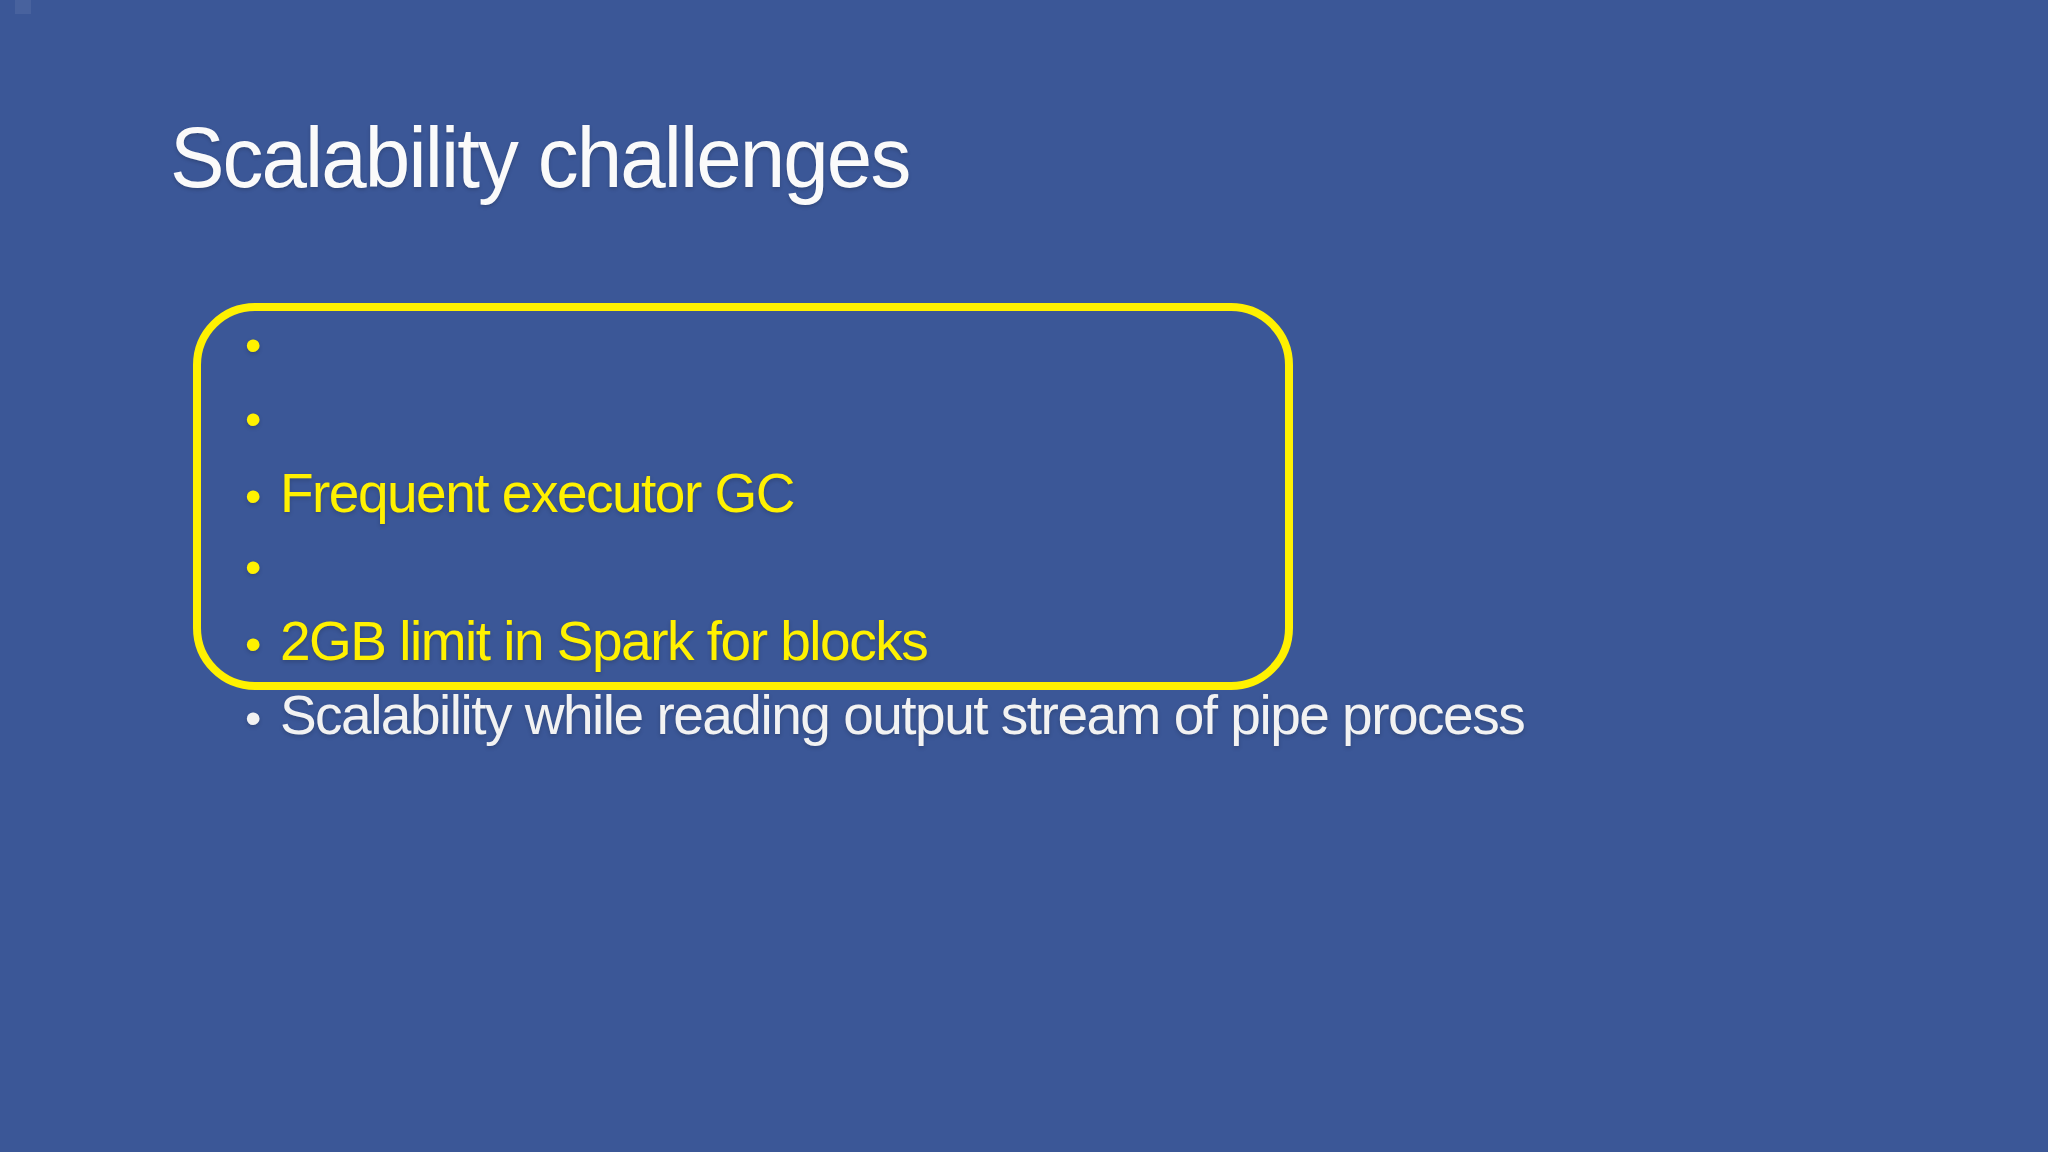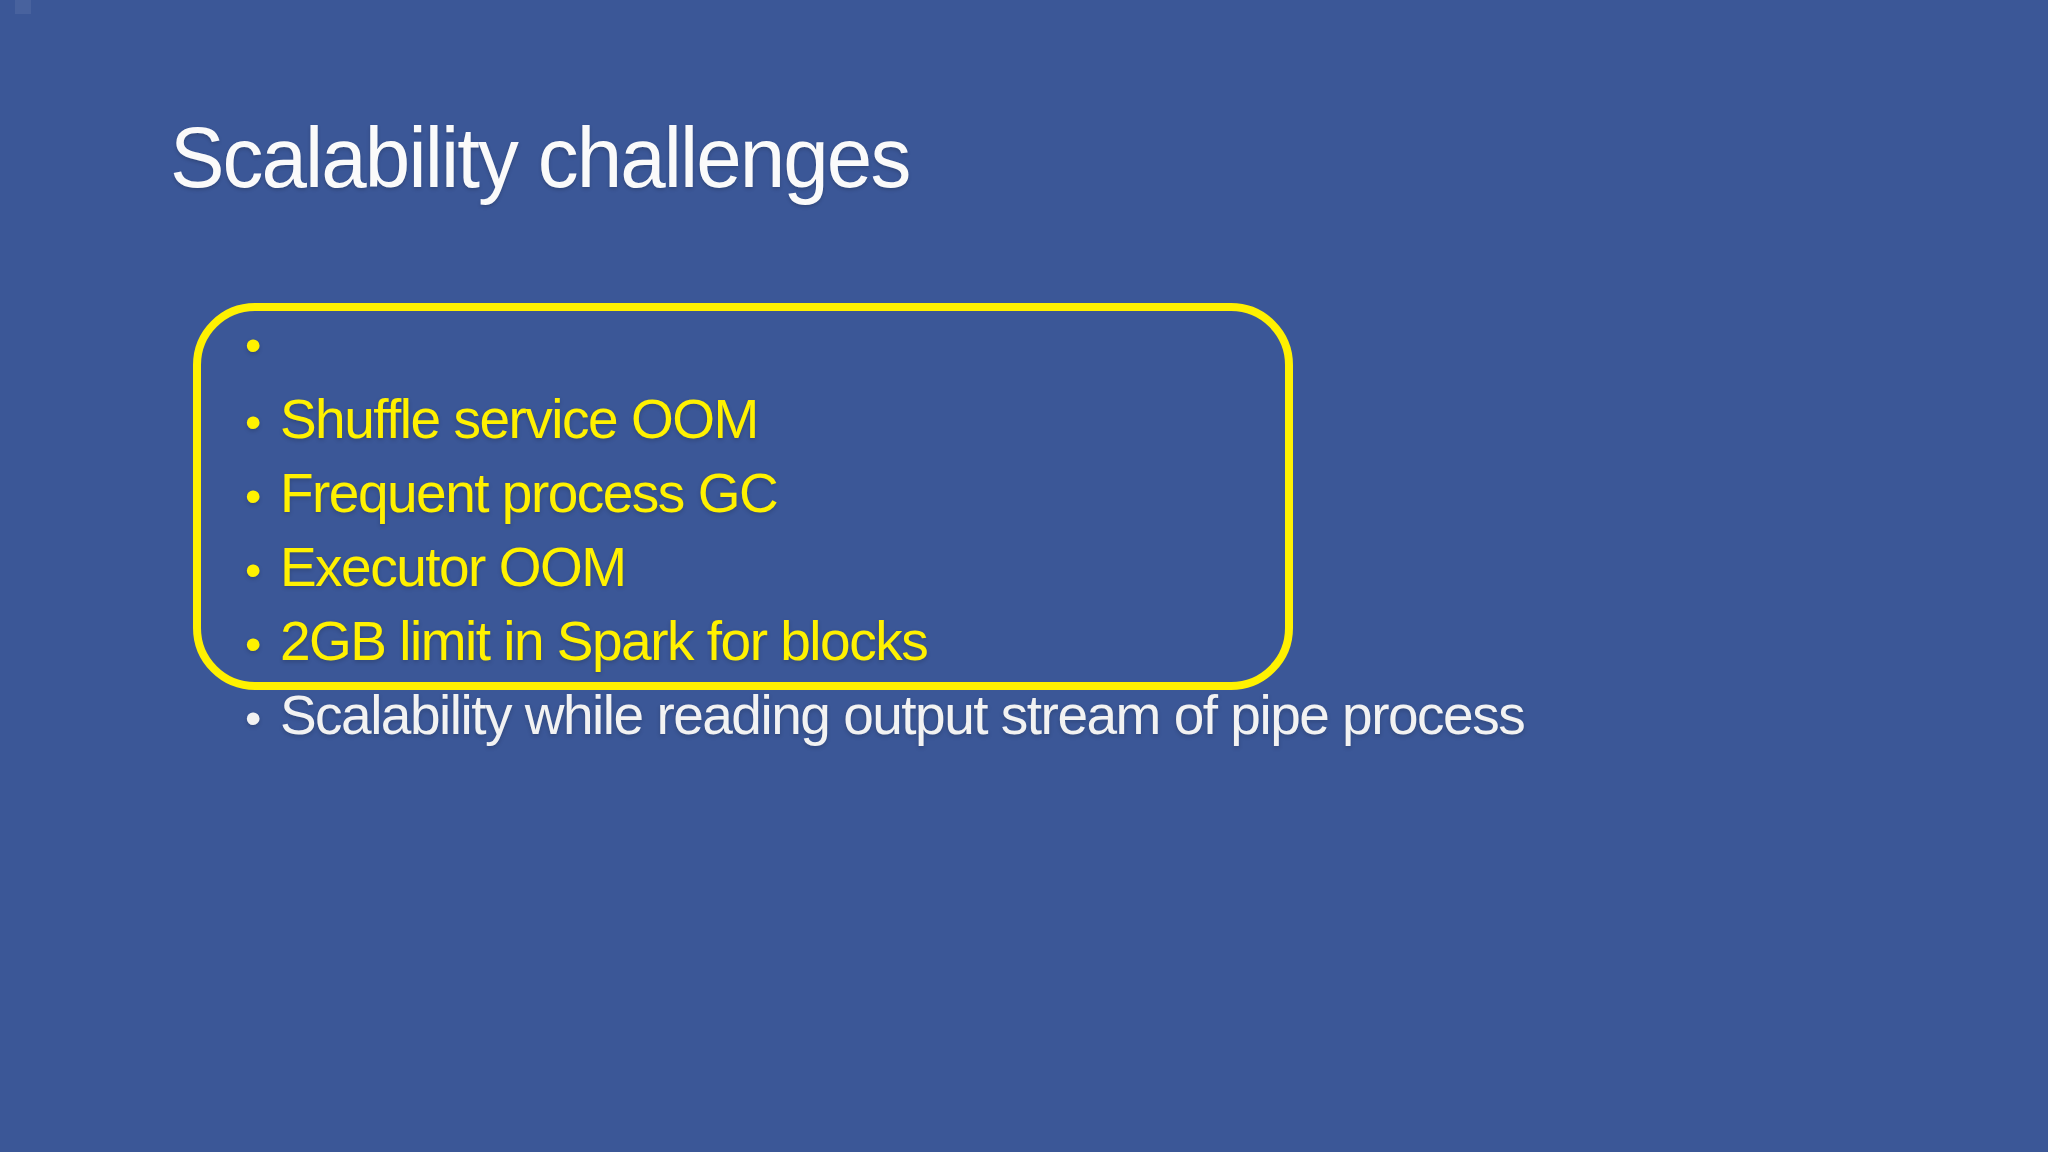--- a/index.html
+++ b/index.html
@@ -95,29 +95,27 @@
   <h1 class="title">Scalability challenges</h1>
 
   <div class="highlight-box"></div>
 
   <ul class="bullets">
     <li class="highlighted">
       <span class="dot">•</span>
     </li>
     <li class="highlighted">
       <span class="dot">•</span>
-      <span class="txt">Shuffle service OOM</span>
     </li>
     <li class="highlighted">
       <span class="dot">•</span>
-      <span class="txt">Frequent process GC</span>
+      <span class="txt">Frequent executor GC</span>
     </li>
     <li class="highlighted">
       <span class="dot">•</span>
-      <span class="txt">Executor OOM</span>
     </li>
     <li class="highlighted">
       <span class="dot">•</span>
       <span class="txt">2GB limit in Spark for blocks</span>
     </li>
     <li>
       <span class="dot">•</span>
       <span class="txt">Scalability while reading output stream of pipe process</span>
     </li>
   </ul>

